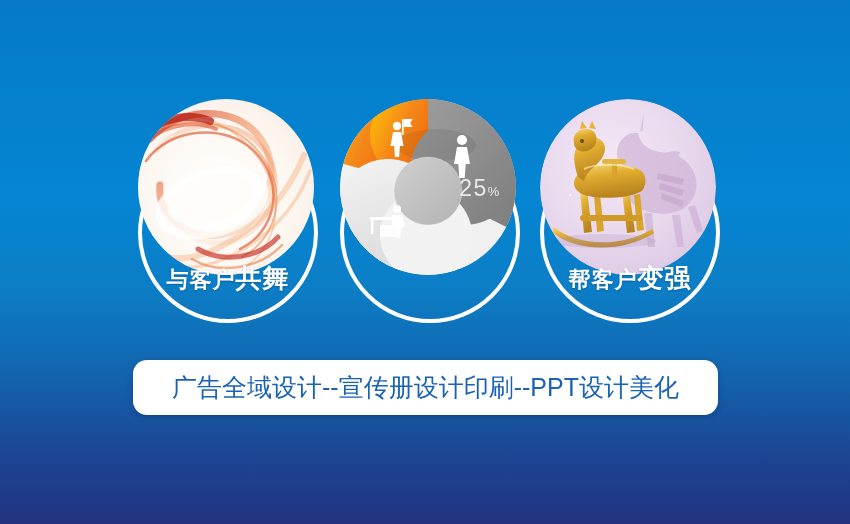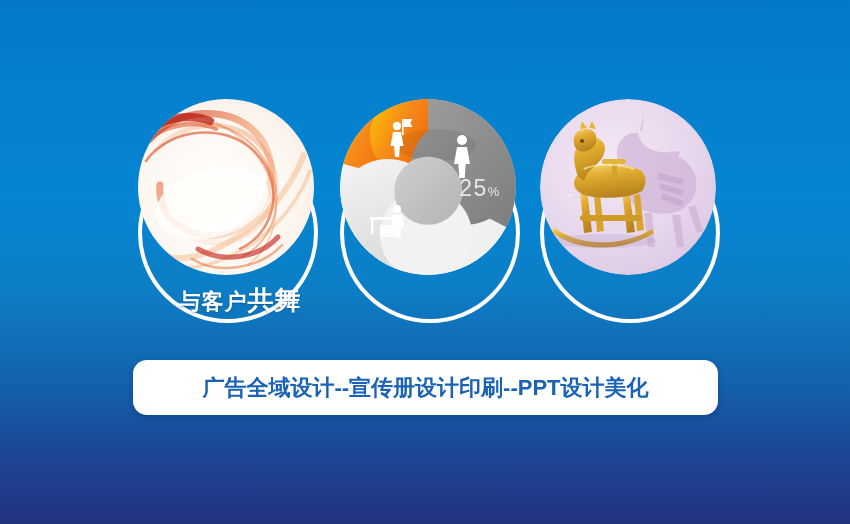--- a/index.html
+++ b/index.html
@@ -61,55 +61,54 @@
     height: 176px;
     border-radius: 50%;
     overflow: hidden;
     z-index: 2;
     box-shadow: 0 0 0 3px rgba(255,255,255,0.0);
   }
   .disc svg { display: block; }
 
   .flabel {
     position: absolute;
-    left: 12px;
+    left: 0;
     top: 168px;
     width: 196px;
     text-align: center;
     z-index: 5;
     color: #ffffff;
     font-weight: bold;
     font-size: 23px;
     letter-spacing: 1px;
     line-height: 30px;
     text-shadow: 0 1px 2px rgba(0,40,90,0.35);
     white-space: nowrap;
-    margin-top: 22px;
   }
   .flabel .lead { font-size: 22px; }
   .flabel .emph { font-size: 26px; }
 
   
   .banner {
     position: absolute;
     left: 133px;
     top: 360px;
     width: 585px;
     height: 55px;
     background: #ffffff;
     border-radius: 14px;
     display: flex;
     align-items: center;
     justify-content: center;
     box-shadow: 0 2px 6px rgba(0,25,70,0.25);
   }
   .banner-text {
     color: #1a62b5;
-    font-weight: bold;
-    font-size: 22px;
+    font-weight: normal;
+    font-size: 25px;
     letter-spacing: 0px;
     white-space: nowrap;
   }
 </style>
 </head>
 <body>
 
 <div id="stage">
 
   <div class="features">
@@ -295,20 +294,23 @@
 
               <rect x="72" y="62" width="5" height="18" rx="2.5" fill="#d7a32c"></rect>
               <rect x="62" y="60" width="24" height="5" rx="2.5" fill="#e3b53c"></rect>
 
               <path d="M44 70 C54 65, 78 64, 94 70" stroke="#fbe9a8" stroke-width="2" fill="none" opacity="0.7"></path>
             </g>
             <ellipse cx="64" cy="142" rx="52" ry="7" fill="#b79ac2" opacity="0.3"></ellipse>
           </g>
         </svg>
       </div>
+      <div class="flabel">
+        <span class="lead">帮客户</span><span class="emph">变强</span>
+      </div>
     </div>
 
   </div>
 
   <div class="banner">
     <span class="banner-text">广告全域设计--宣传册设计印刷--PPT设计美化</span>
   </div>
 
 </div>
 

